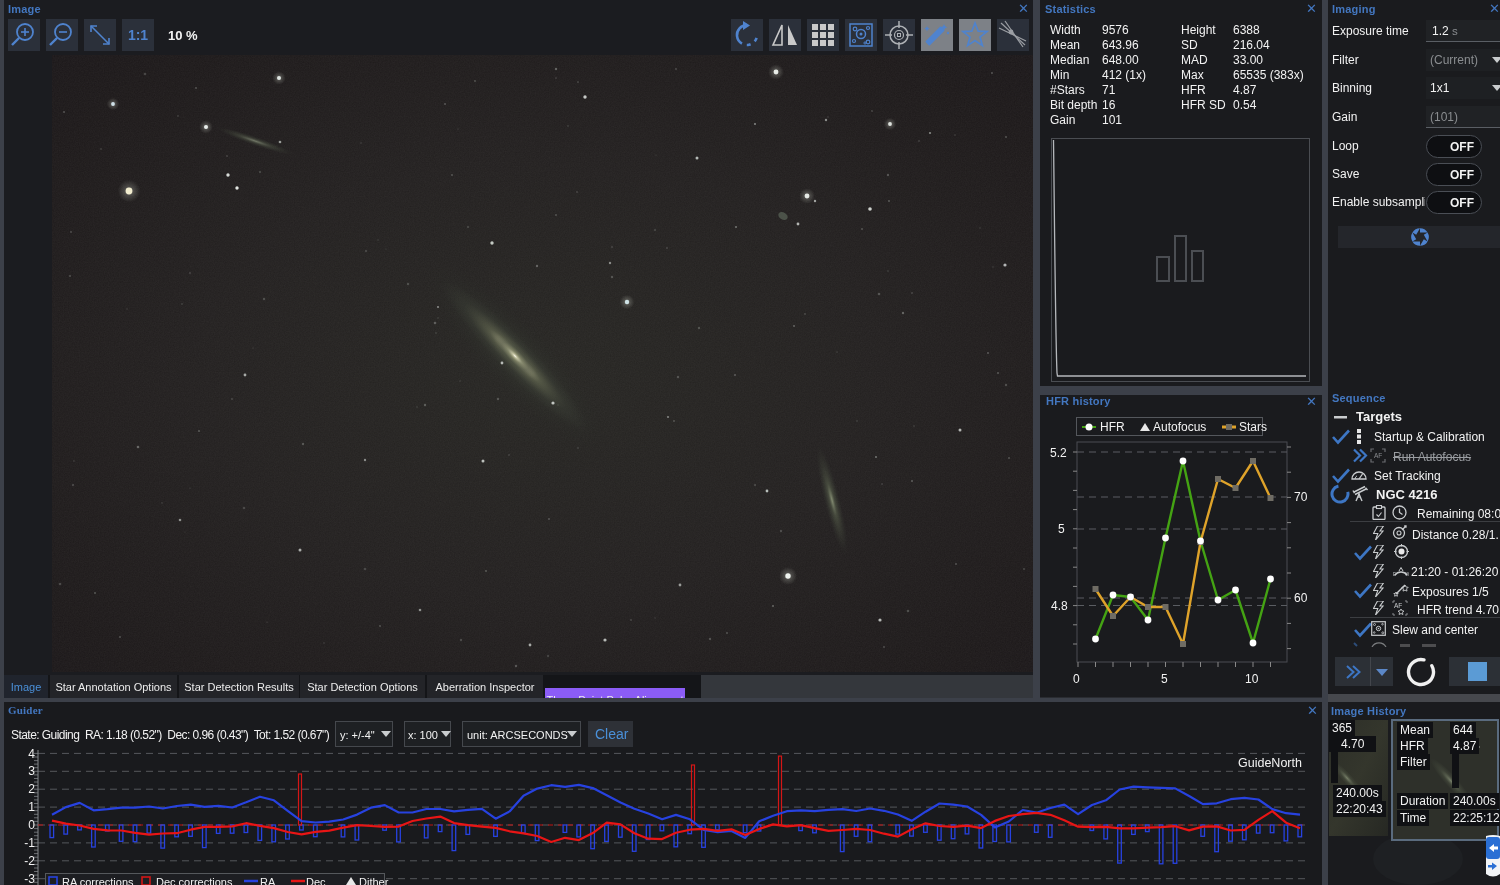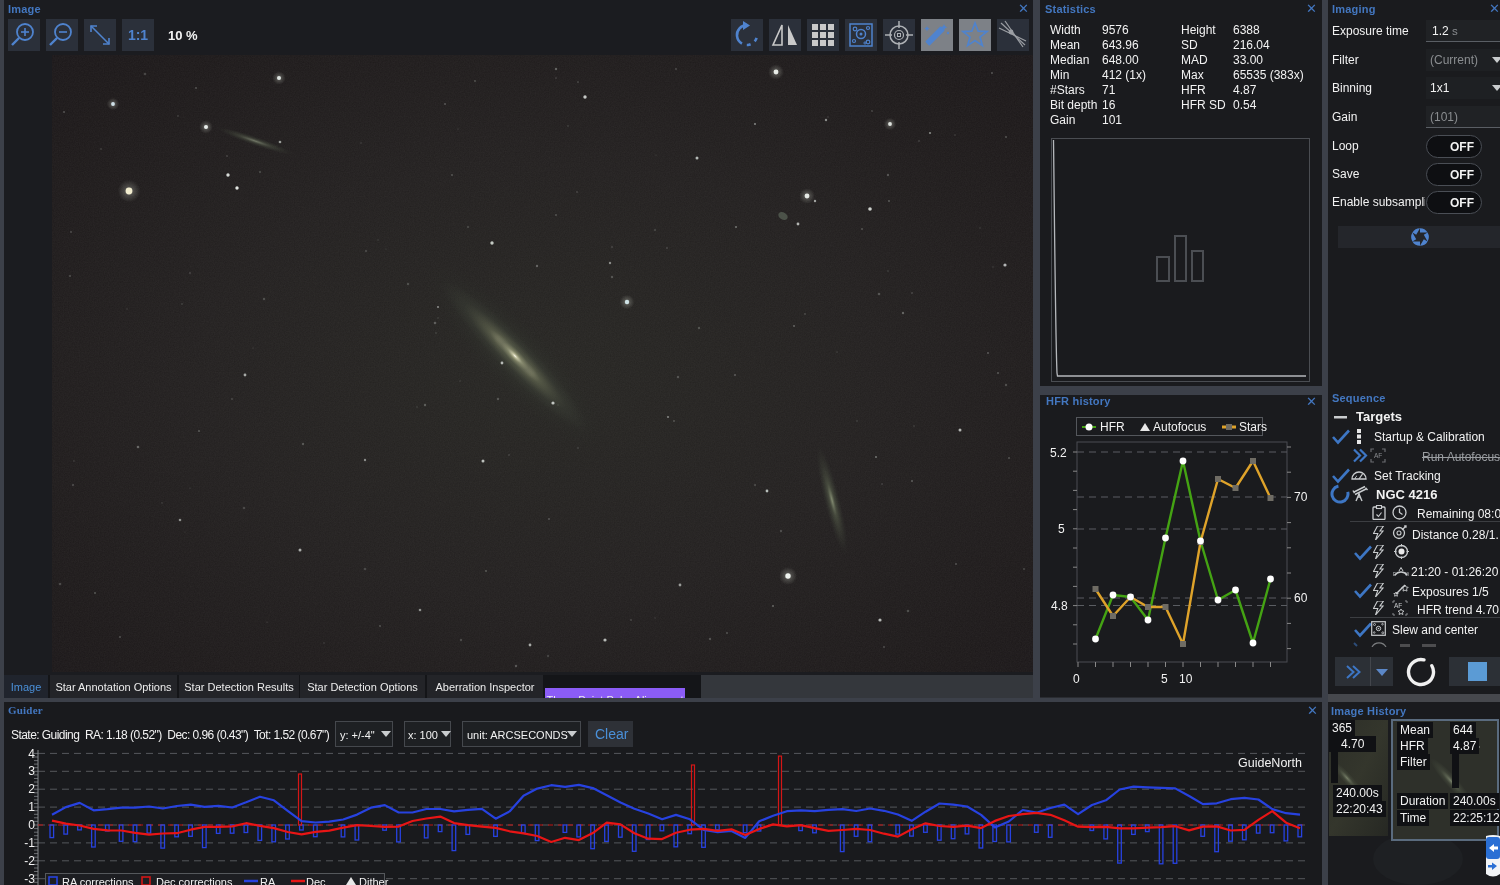--- a/index.html
+++ b/index.html
@@ -428,21 +428,21 @@
         <circle cx="1270.5" cy="579" r="3.4" fill="#fff"></circle>
 </g>
     </svg>
 <div class="txt" style="left:1050px;top:446px;">5.2</div>
 <div class="txt" style="left:1058px;top:522px;">5</div>
 <div class="txt" style="left:1051px;top:599px;">4.8</div>
 <div class="txt" style="left:1294px;top:490px;">70</div>
 <div class="txt" style="left:1294px;top:591px;">60</div>
 <div class="txt" style="left:1073px;top:672px;">0</div>
 <div class="txt" style="left:1161px;top:672px;">5</div>
-<div class="txt" style="left:1179px;top:672px;">10</div>
+<div class="txt" style="left:1245px;top:672px;">10</div>
 <svg class="abs" style="left:1082px;top:421px" width="180" height="12">
 <line x1="0" y1="6" x2="14" y2="6" stroke="#44a313" stroke-width="2"></line>
       <circle cx="7" cy="6" r="3.5" fill="#fff"></circle>
 <path d="M58 10 L63 2 L68 10 Z" fill="#e8e8e8"></path>
 <line x1="140" y1="6" x2="154" y2="6" stroke="#dfa32a" stroke-width="3"></line>
       <rect x="144" y="3" width="6" height="6" fill="#6f6c64"></rect>
 </svg>
 <div class="txt" style="left:1100px;top:420px;font-size:12px;">HFR</div>
 <div class="txt" style="left:1153px;top:420px;font-size:12px;">Autofocus</div>
 <div class="txt" style="left:1239px;top:420px;font-size:12px;">Stars</div>
@@ -504,21 +504,21 @@
     </svg>
     <svg class="abs" style="left:1370px;top:448px" width="16" height="15">
       <g fill="none" stroke="#6a6d71" stroke-width="1.2">
         <path d="M1 4 L1 1 L4 1"></path>
         <path d="M12 1 L15 1 L15 4"></path>
         <path d="M15 11 L15 14 L12 14"></path>
         <path d="M4 14 L1 14 L1 11"></path>
       </g>
       <text x="4" y="10" font-size="6.5" fill="#8a8d90" font-family="Liberation Sans">AF</text>
     </svg>
-    <div class="txt" style="left:1393px;top:450px;color:#9a9da1;text-decoration:line-through;margin-left:29px;">Run Autofocus</div>
+    <div class="txt" style="left:1393px;top:450px;color:#9a9da1;text-decoration:line-through;">Run Autofocus</div>
     <svg class="abs" style="left:1331px;top:468px" width="20" height="16">
       <path d="M2 8 L7 13.5 L18 1.5" fill="none" stroke="#3d76c4" stroke-width="2.6"></path>
     </svg>
     <svg class="abs" style="left:1351px;top:469px" width="16" height="12">
       <path d="M1 10 A7 7 0 0 1 15 10 Z" fill="none" stroke="#c9ccce" stroke-width="1.3"></path>
       <line x1="8" y1="10" x2="11.5" y2="5" stroke="#c9ccce" stroke-width="1.3"></line>
       <path d="M4 10 A4 4 0 0 1 6 6.8" fill="none" stroke="#c9ccce" stroke-width="1"></path>
     </svg>
     <div class="txt" style="left:1374px;top:469px;">Set Tracking</div>
     <svg class="abs" style="left:1330px;top:484px" width="20" height="20">

